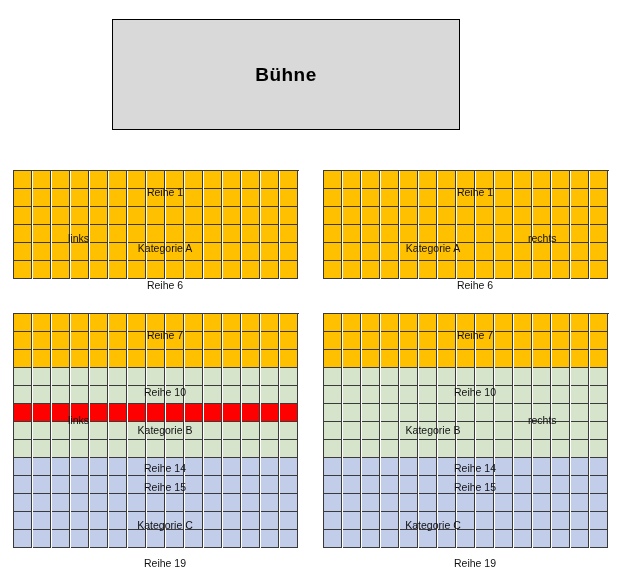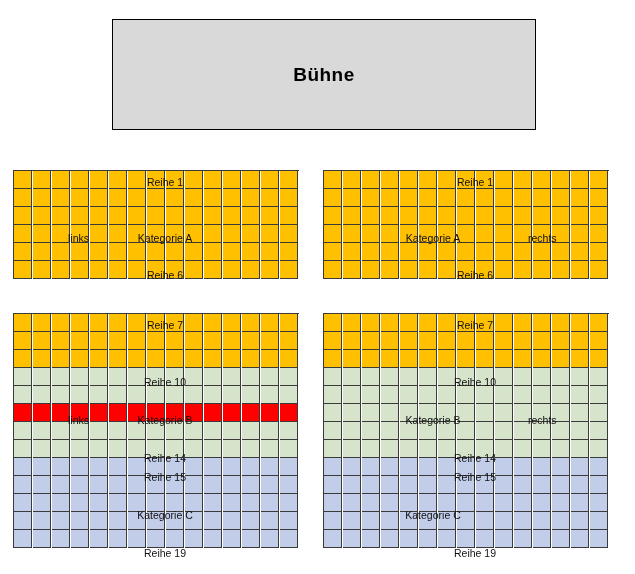--- a/index.html
+++ b/index.html
@@ -11,21 +11,21 @@
     height: 574px;
     background: #ffffff;
     font-family: "Liberation Sans", sans-serif;
     position: relative;
     overflow: hidden;
   }
   #stage {
     position: absolute;
     left: 112px;
     top: 19px;
-    width: 424px;
+    width: 348px;
     height: 111px;
     background: #d9d9d9;
     border: 1px solid #000000;
     box-sizing: border-box;
     display: flex;
     align-items: center;
     justify-content: center;
   }
   #stage-label {
     font-size: 19px;
@@ -55,20 +55,21 @@
   .seat.cat-b-hl { background: #ff0000; }
   .overlay-label {
     position: absolute;
     font-size: 10.5px;
     color: #111111;
     white-space: nowrap;
     pointer-events: none;
   }
   .overlay-label.center {
     transform: translateX(-50%);
+    margin-top: 10px;
   }
 </style>
 </head>
 <body>
 
 <div id="stage">
   <div id="stage-label">Bühne</div>
 </div>
 
 <div id="blocks-root">

